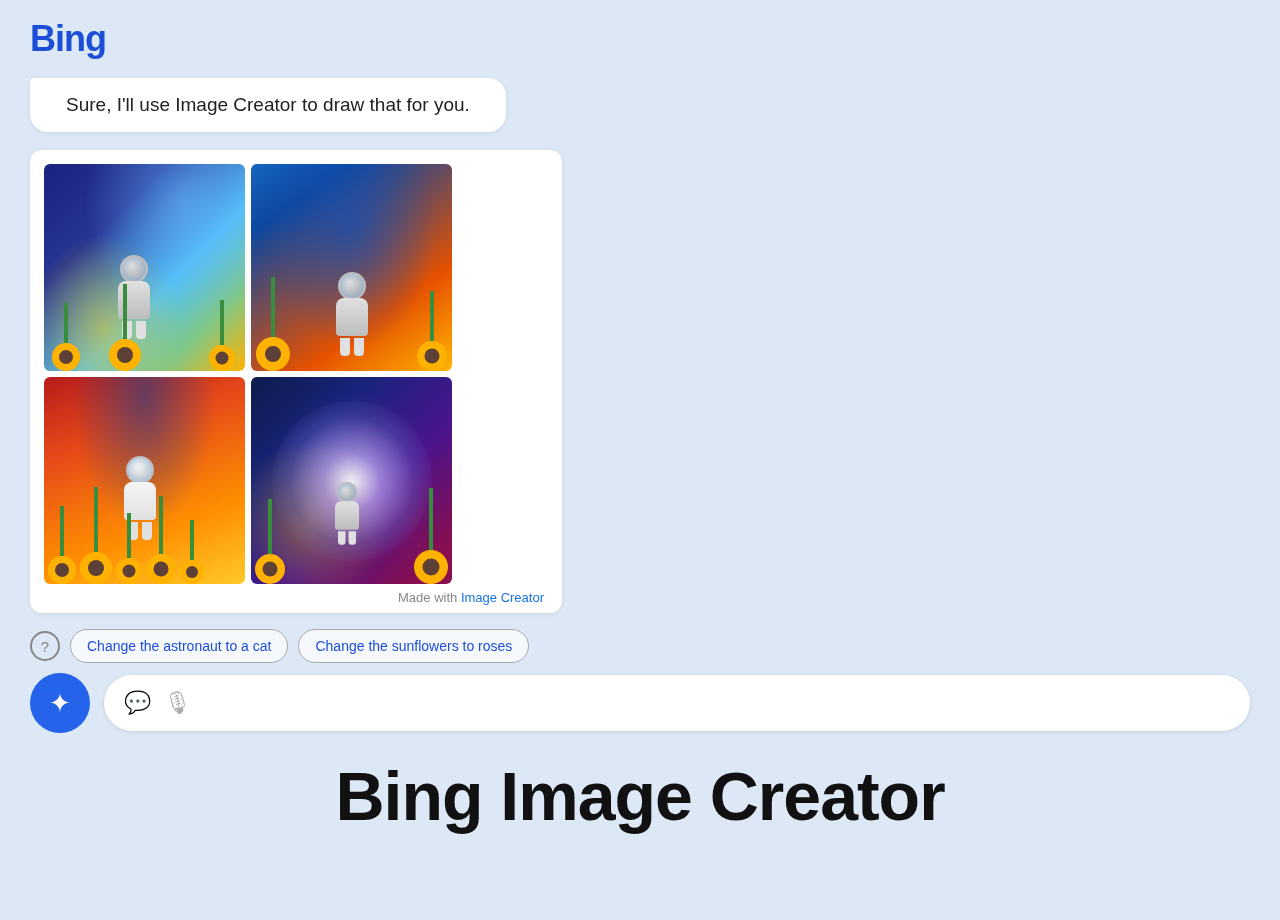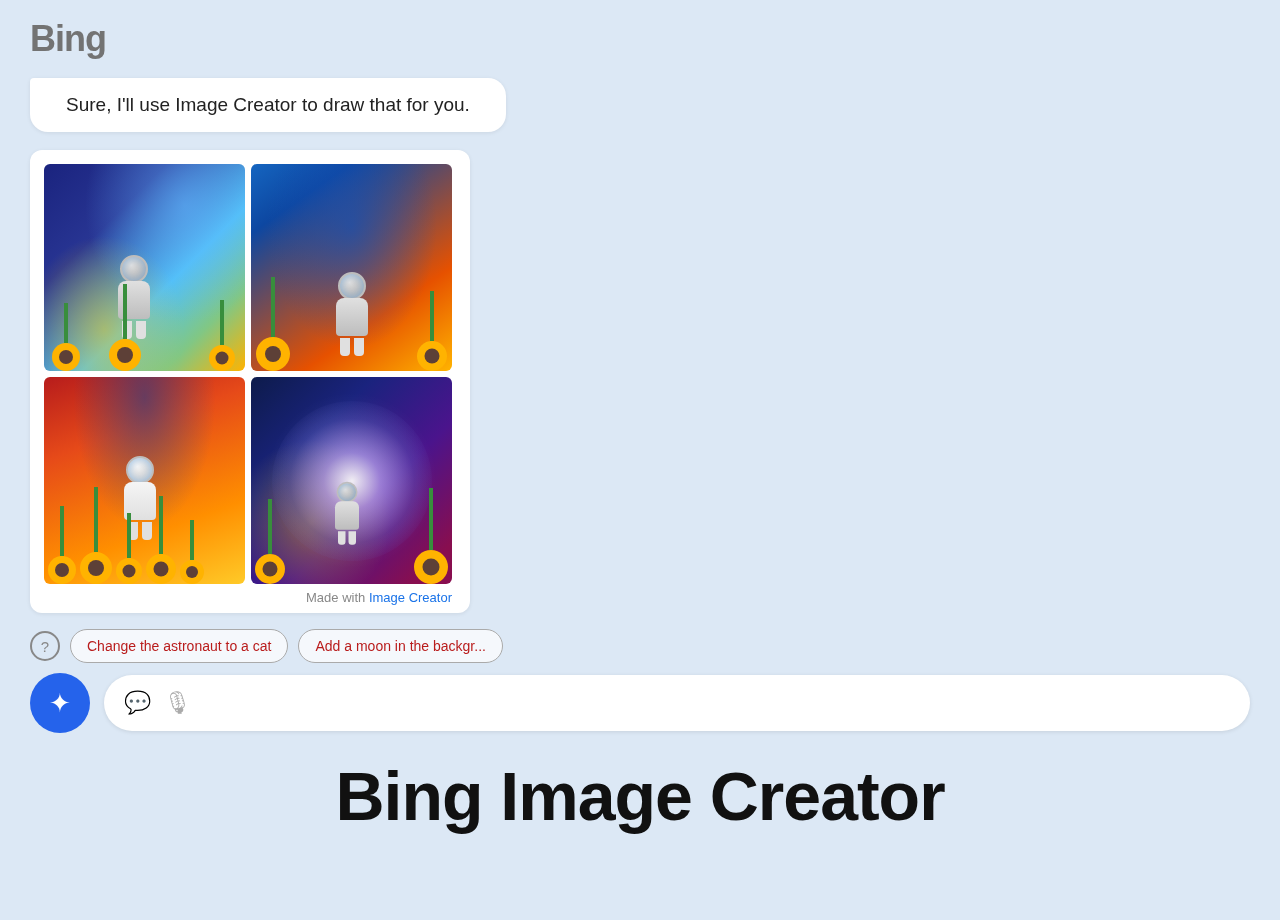--- a/index.html
+++ b/index.html
@@ -16,21 +16,21 @@
     
     #header {
       padding: 18px 30px;
       display: flex;
       align-items: center;
     }
 
     #bing-logo {
       font-size: 36px;
       font-weight: 700;
-      color: #737373;
+      color: #1d4ed8;
       letter-spacing: -1px;
     }
 
     
     #chat-area {
       padding: 0 30px;
       display: flex;
       flex-direction: column;
       gap: 18px;
     }
@@ -59,21 +59,21 @@
       color: #222;
       max-width: 600px;
       box-shadow: 0 1px 4px rgba(0,0,0,0.08);
     }
 
     
     #image-grid-container {
       background: #fff;
       border-radius: 12px;
       padding: 14px 14px 8px 14px;
-      width: 440px;
+      width: 532px;
       box-shadow: 0 1px 4px rgba(0,0,0,0.08);
     }
 
     #image-grid {
       display: grid;
       grid-template-columns: 1fr 1fr;
       grid-template-rows: 1fr 1fr;
       gap: 6px;
       width: 408px;
       height: 420px;
@@ -220,21 +220,21 @@
       cursor: pointer;
       background: transparent;
       flex-shrink: 0;
     }
 
     .chip {
       border: 1.5px solid #aaa;
       border-radius: 20px;
       padding: 8px 16px;
       font-size: 14px;
-      color: #b91c1c;
+      color: #1d4ed8;
       background: rgba(255,255,255,0.7);
       cursor: pointer;
       white-space: nowrap;
     }
 
     
     #input-bar-row {
       display: flex;
       align-items: center;
       gap: 14px;
@@ -447,21 +447,21 @@
     </div>
   </div>
 
 </div>
 
 <div id="chips-row" style="margin-top:16px;">
   <button id="help-icon-btn">
     <span>?</span>
   </button>
   <button class="chip">Change the astronaut to a cat</button>
-  <button class="chip">Add a moon in the backgr...</button>
+  <button class="chip">Change the sunflowers to roses</button>
 </div>
 
 <div id="input-bar-row">
   <button id="magic-button">
     <span id="magic-icon">✦</span>
   </button>
   <div id="input-field-wrap">
     <span id="chat-icon">💬</span>
     <span id="mic-icon">🎙</span>
   </div>

